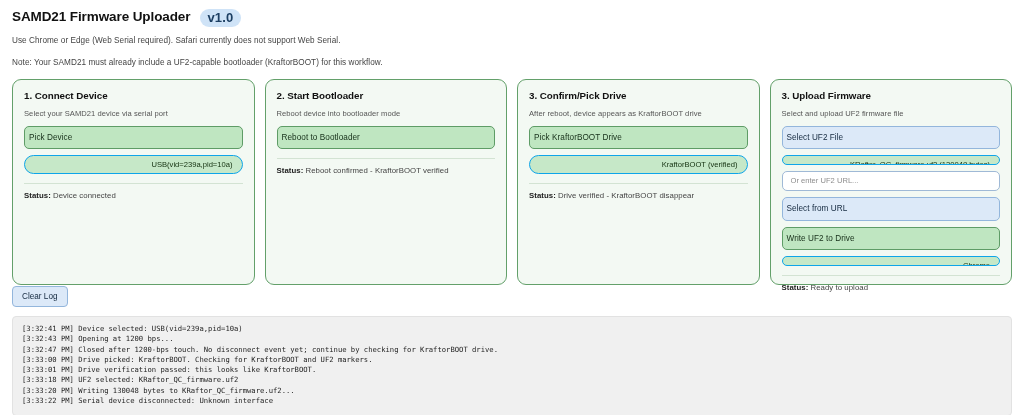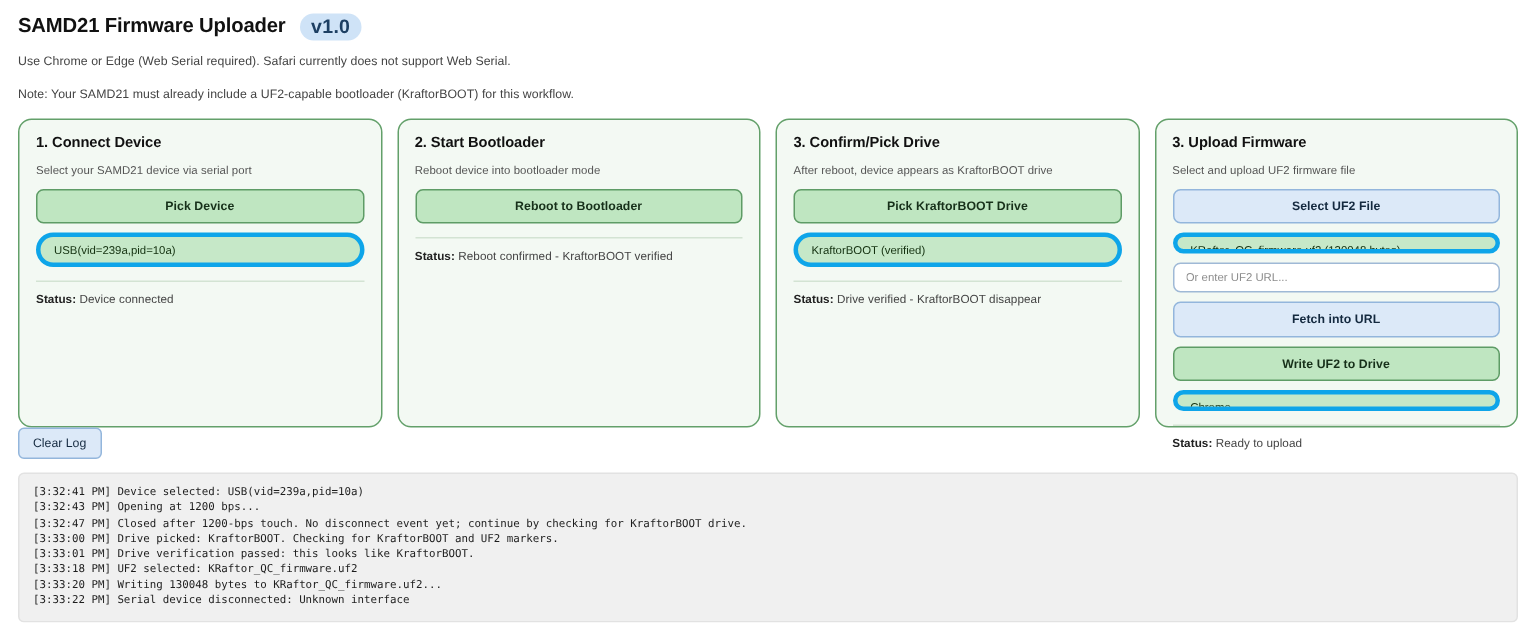--- a/index.html
+++ b/index.html
@@ -49,43 +49,43 @@
   .card-title {
     font-size: 9.8px; font-weight: bold; color: #111;
     margin-bottom: 8px; letter-spacing: -0.05px;
   }
   .card-desc {
     font-size: 7.6px; color: #555; margin-bottom: 8px; letter-spacing: 0.05px;
   }
 
   .btn {
     display: block; width: 100%;
-    text-align: center;
-    font-size: 8.2px; font-weight: bold;
+    text-align: left;
+    font-size: 8.2px; font-weight: normal;
     padding: 6px 4px 6.5px 4px;
     border-radius: 5px;
     letter-spacing: 0.05px;
     cursor: pointer;
     color: #17301a;
   }
   .btn-green {
     background: #bfe6c1; border: 1px solid #5e9c66;
   }
   .btn-blue {
     background: #dce9f8; border: 1px solid #93b6dc; color: #14293f;
   }
 
   .chip {
     display: block; width: 100%;
     margin-top: 6px;
-    background: #c6e8c8; border: 3px solid #0ea5e9;
+    background: #c6e8c8; border: 1px solid #0ea5e9;
     border-radius: 999px;
     font-size: 7.6px; color: #13300f;
     padding: 3.5px 9px 4px 9px;
-    overflow: hidden; white-space: nowrap; text-overflow: ellipsis;
+    overflow: hidden; white-space: nowrap; text-overflow: ellipsis; text-align: right;
   }
 
   .hint {
     font-size: 7.6px; color: #555; margin-top: 9px; letter-spacing: 0.05px;
   }
 
   .url-input {
     display: block; width: 100%;
     margin-top: 6px;
     background: #ffffff; border: 1px solid #9fb9d6;
@@ -190,21 +190,21 @@
       </div>
       <div class="spacer"></div>
     </div>
 
     <div class="card">
       <div class="card-title">3. Upload Firmware</div>
       <div class="card-desc">Select and upload UF2 firmware file</div>
       <div class="btn btn-blue">Select UF2 File</div>
       <div class="chip">KRaftor_QC_firmware.uf2 (130048 bytes)</div>
       <input class="url-input" type="text" placeholder="Or enter UF2 URL..." style="">
-      <div class="btn btn-blue mt6">Fetch into URL</div>
+      <div class="btn btn-blue mt6">Select from URL</div>
       <div class="btn btn-green mt6">Write UF2 to Drive</div>
       <div class="chip">Chrome</div>
       <hr class="divider">
       <div class="status-line">
         <span class="status-key">Status:</span>
         <span>Ready to upload</span>
       </div>
     </div>
 
   </div>

